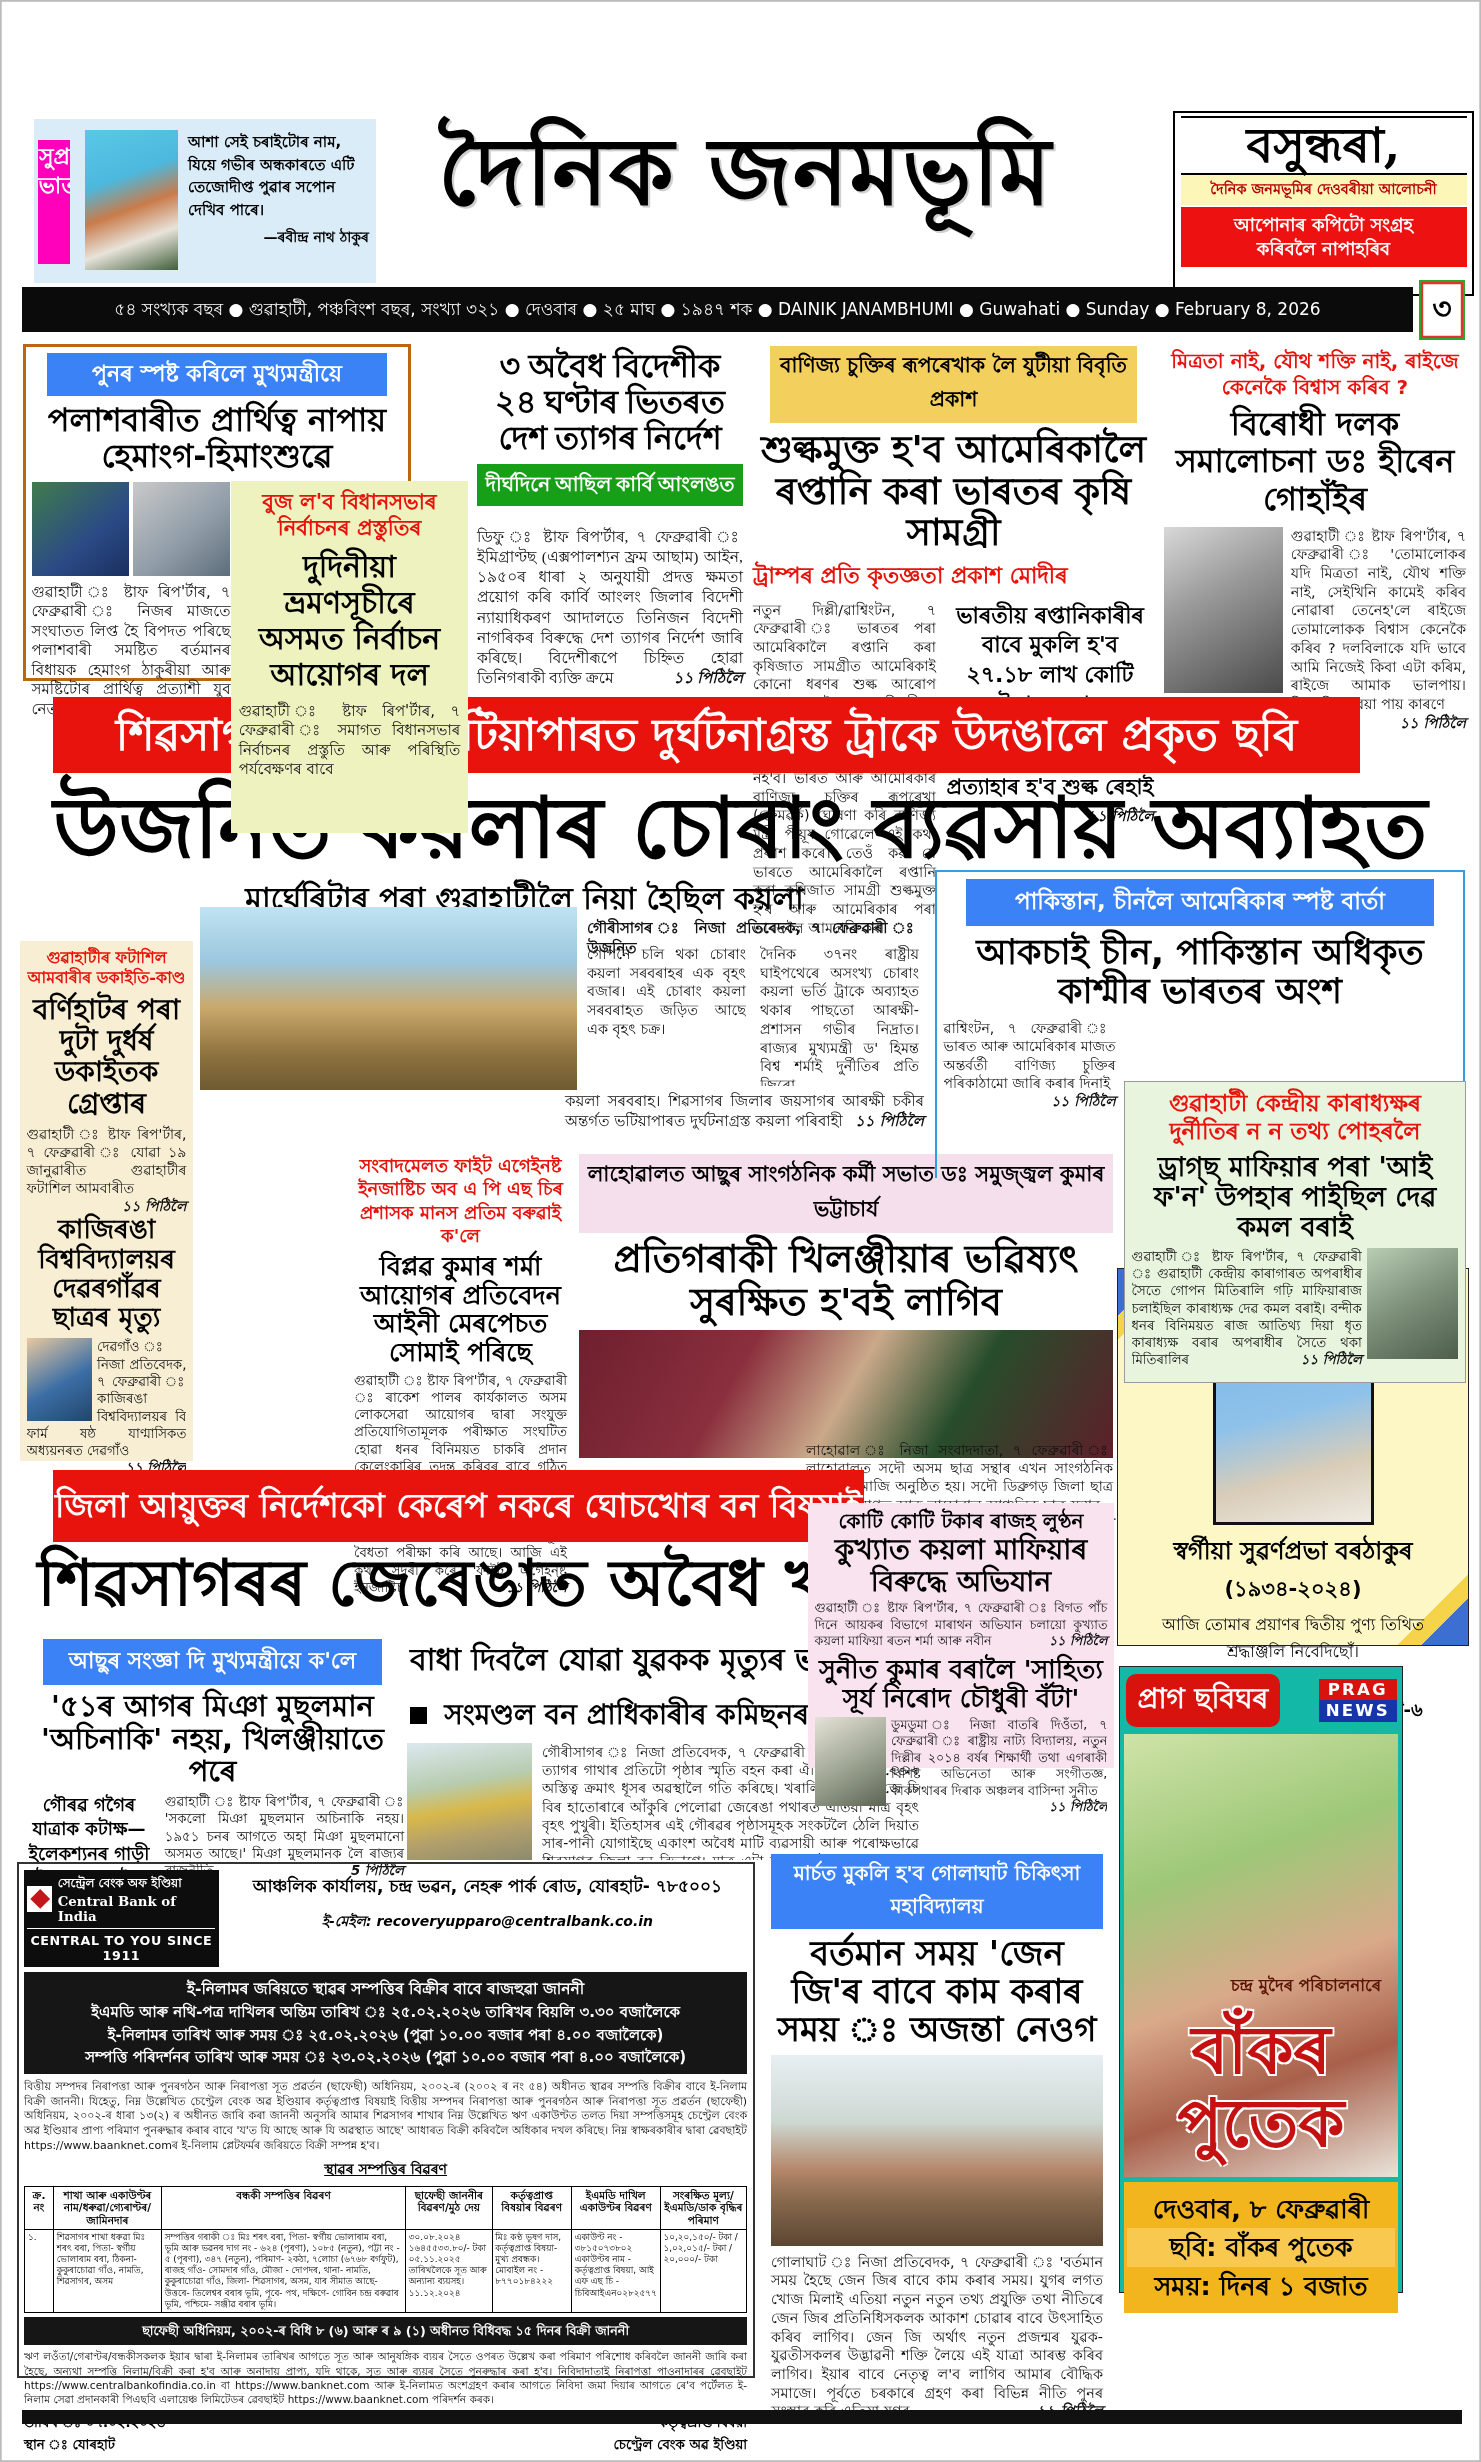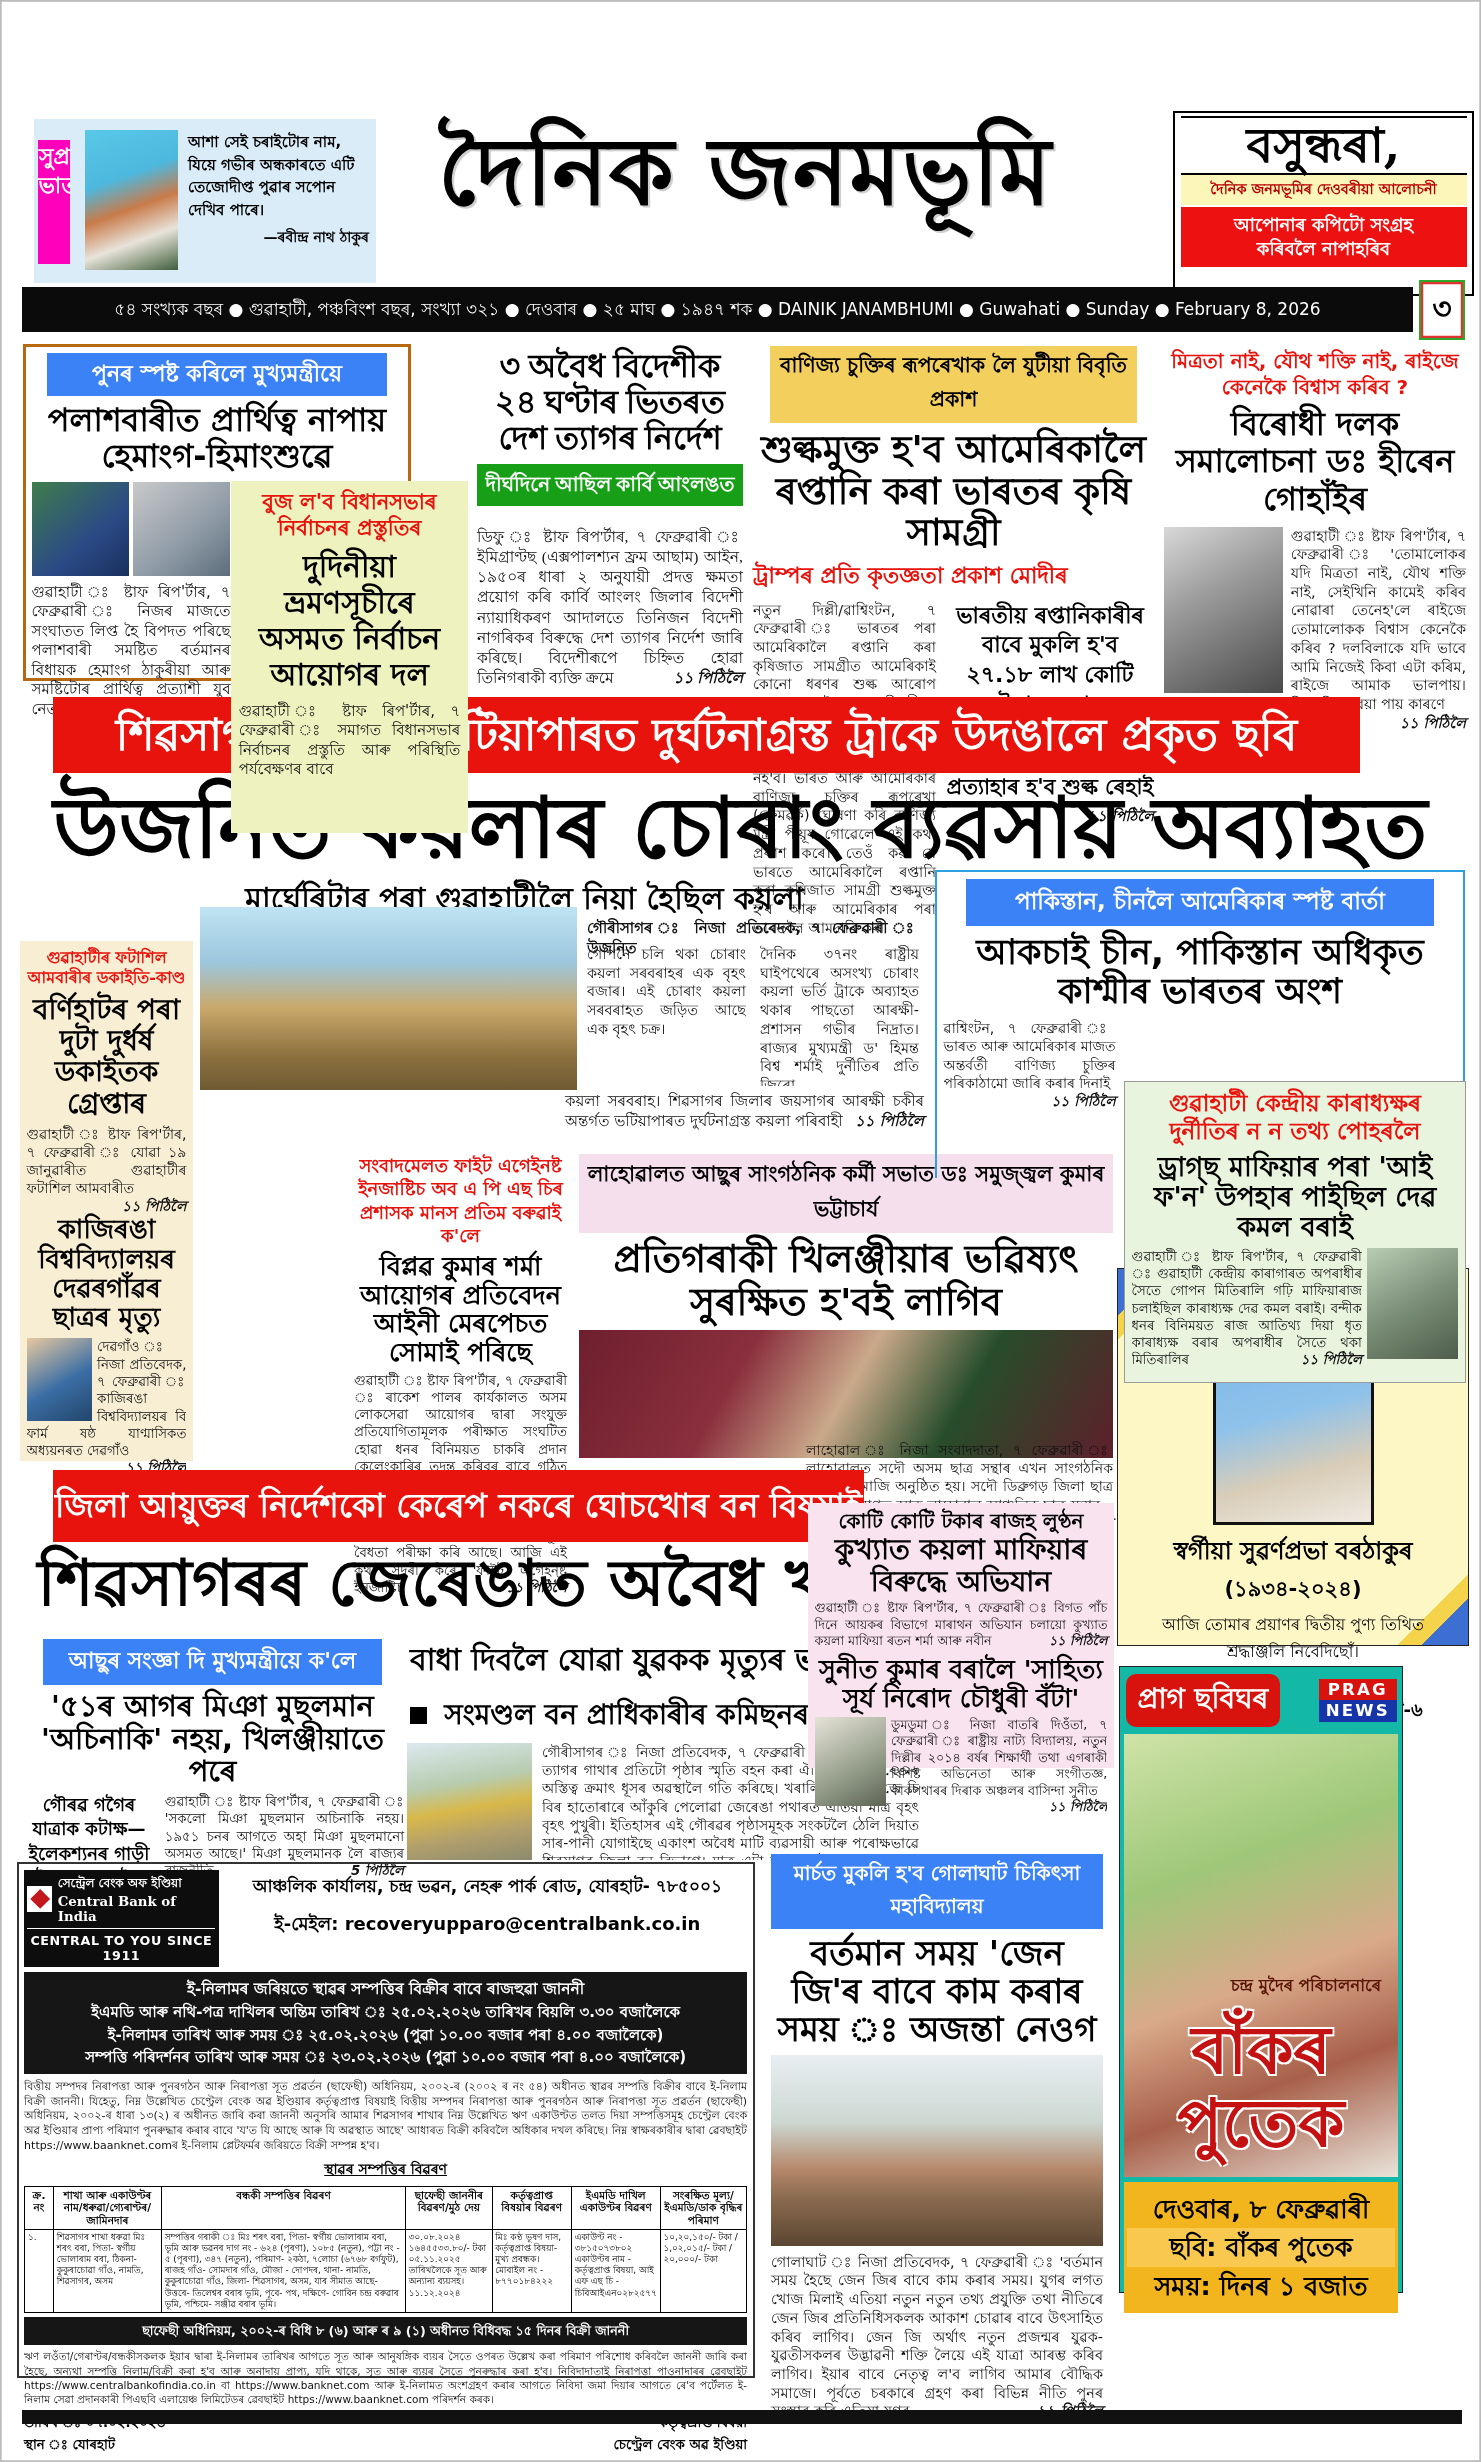--- a/index.html
+++ b/index.html
@@ -273,21 +273,21 @@
           </span>
           <span style="text-align:left;">
             <div style="font-size:12px;font-weight:bold;">সেন্ট্ৰেল বেংক অফ ইণ্ডিয়া</div>
             <div style="font-size:13.3px;font-weight:bold;font-family:'DejaVu Serif',serif;">Central Bank of India</div>
           </span>
         </div>
         <div style="border-top:1.1px solid #fff;margin-top:4.4px;padding-top:3.3px;font-size:12.7px;font-weight:bold;letter-spacing:0.6px;">CENTRAL TO YOU SINCE 1911</div>
       </div>
       <div style="flex:1;text-align:center;">
         <div style="font-size:17px;font-weight:bold;margin-top:3.3px;">আঞ্চলিক কাৰ্যালয়, চন্দ্ৰ ভৱন, নেহৰু পাৰ্ক ৰোড, যোৰহাট- ৭৮৫০০১</div>
-        <div style="font-size:18px;font-weight:bold;margin-top:8.9px;">ই-মেইল: recoveryupparo@centralbank.co.in</div>
+        <div style="font-size:14px;font-weight:bold;margin-top:8.9px;font-style:italic;">ই-মেইল: recoveryupparo@centralbank.co.in</div>
       </div>
     </div>
 
     <div style="background:#161616;color:#fff;text-align:center;margin-top:5.5px;padding:5.5px 4.4px;line-height:1.5;">
       <div style="font-size:15.5px;font-weight:bold;">ই-নিলামৰ জৰিয়তে স্থাৱৰ সম্পত্তিৰ বিক্ৰীৰ বাবে ৰাজহুৱা জাননী</div>
       <div style="font-size:15px;font-weight:bold;">ইএমডি আৰু নথি-পত্ৰ দাখিলৰ অন্তিম তাৰিখ ঃ ২৫.০২.২০২৬ তাৰিখৰ বিয়লি ৩.৩০ বজালৈকে</div>
       <div style="font-size:15px;font-weight:bold;">ই-নিলামৰ তাৰিখ আৰু সময় ঃ ২৫.০২.২০২৬ (পুৱা ১০.০০ বজাৰ পৰা ৪.০০ বজালৈকে)</div>
       <div style="font-size:15px;font-weight:bold;">সম্পত্তি পৰিদৰ্শনৰ তাৰিখ আৰু সময় ঃ ২৩.০২.২০২৬ (পুৱা ১০.০০ বজাৰ পৰা ৪.০০ বজালৈকে)</div>
     </div>
 

